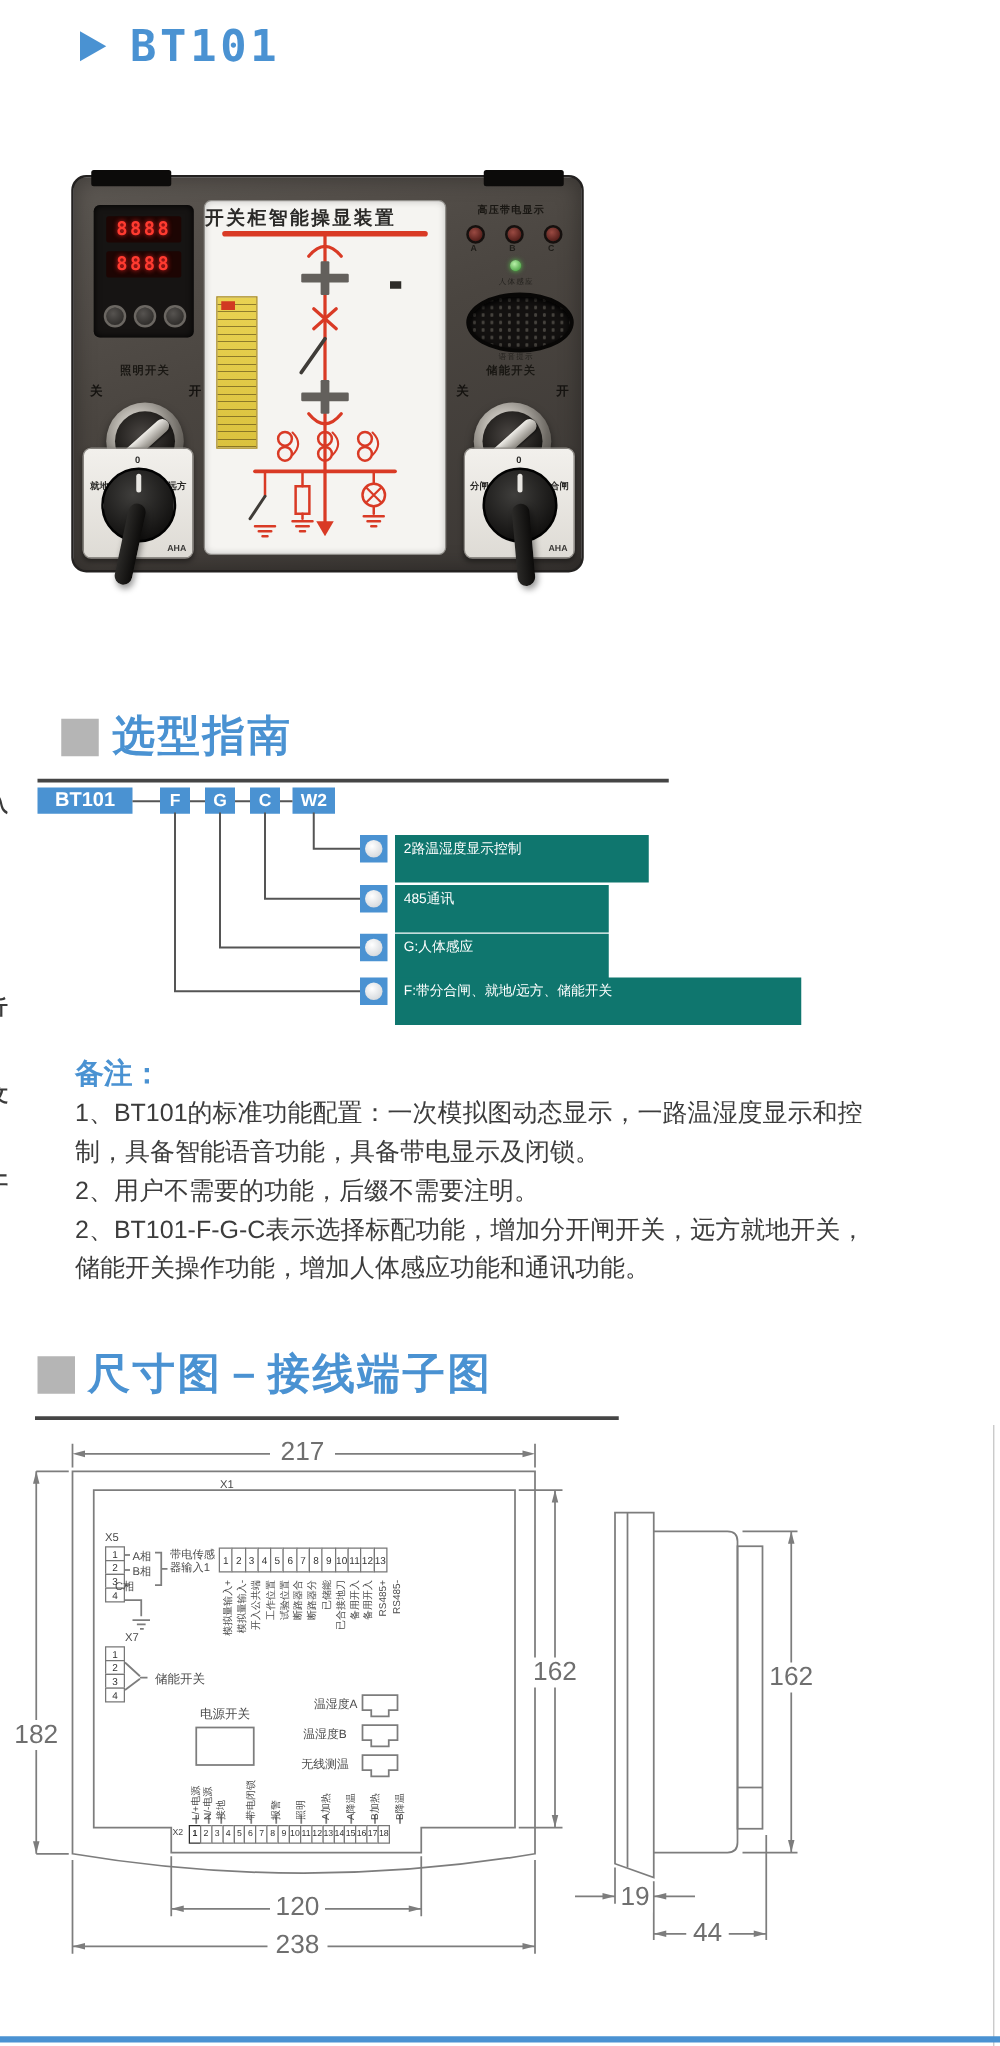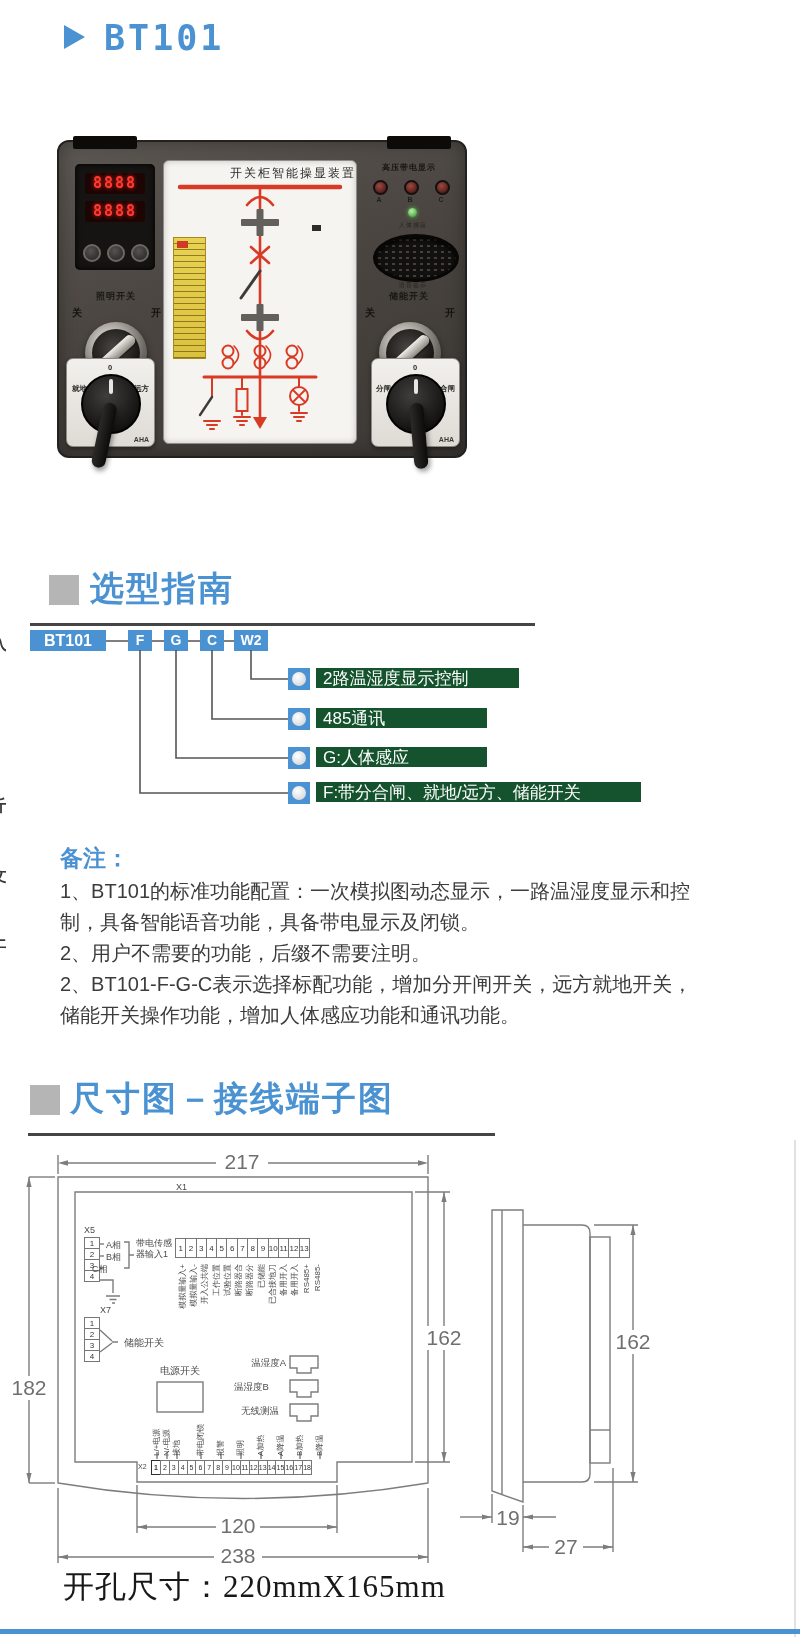--- a/index.html
+++ b/index.html
@@ -33,22 +33,22 @@
   .knob{position:absolute;width:62px;height:62px;border-radius:50%;
         background:radial-gradient(circle at 40% 35%,#efede9 0%,#b8b4ad 30%,#6e6a64 62%,#3a3733 100%);
         box-shadow:0 4px 7px rgba(0,0,0,.55)}
   .knob::before{content:"";position:absolute;inset:7px;border-radius:50%;
         background:radial-gradient(circle at 45% 40%,#4a4643,#171513 70%)}
   .knob::after{content:"";position:absolute;left:50%;top:50%;width:48px;height:11px;border-radius:6px;
         background:linear-gradient(180deg,#f0eee9,#8d8982);transform:translate(-50%,-50%) rotate(-42deg);
         box-shadow:0 1px 2px rgba(0,0,0,.6)}
   .mimic{position:absolute;left:104px;top:18px;width:192px;height:282px;background:#f5f4f1;
          border:1px solid #8f8d89;border-radius:6px;box-shadow:inset 0 0 6px rgba(0,0,0,.2)}
-  .mimic-title{position:absolute;left:0;top:4px;width:100%;text-align:right;font-size:12px;
-               font-weight:normal;letter-spacing:2px;color:#2b2a28}
+  .mimic-title{position:absolute;left:0;top:4px;width:100%;text-align:left;font-size:15px;
+               font-weight:bold;letter-spacing:2px;color:#2b2a28}
   .sticker{position:absolute;left:9px;top:76px;width:31px;height:120px;border:1px solid #a8891c;
            background:repeating-linear-gradient(180deg,rgba(70,55,15,0) 0 5px,rgba(70,55,15,.55) 5px 6px),
                       linear-gradient(#e9d252,#dbc23e)}
   .sticker::before{content:"";position:absolute;left:3px;top:3px;width:11px;height:7px;background:#d13a22}
   .pled{position:absolute;width:11px;height:11px;border-radius:50%;
         background:radial-gradient(circle at 40% 35%,#9a4a42,#3c0f0c);border:2px solid #15100e}
   .phase-lab{position:absolute;font-size:7px;font-weight:bold;color:#201e1a;width:14px;text-align:center}
   .gled{position:absolute;width:9px;height:9px;border-radius:50%;
         background:radial-gradient(circle at 40% 35%,#b8f0a8,#2e8f2a);box-shadow:0 0 4px #55c24a}
   .tinylab{position:absolute;font-size:6px;color:#24221e;text-align:center;letter-spacing:1px}
@@ -73,21 +73,21 @@
   .sq{position:absolute;width:30px;height:30px;background:#b5b5b5}
   .sec-title{position:absolute;font-size:34px;font-weight:bold;color:#4a92d2;letter-spacing:2px;white-space:nowrap}
   .divider{position:absolute;height:3px;background:#454545}
 
   
   .codebox{position:absolute;background:#4a92d2;color:#fff;text-align:center;height:21px;
            line-height:21px;font-weight:bold}
   .optrow-bullet{position:absolute;width:22px;height:22px;background:#4a92d2}
   .optrow-bullet::after{content:"";position:absolute;left:4px;top:4px;width:14px;height:14px;border-radius:50%;
            background:radial-gradient(circle at 40% 35%,#ffffff,#c9ced3)}
-  .optbar{position:absolute;height:20px;background:#14532d;color:#fff;font-size:17px;line-height:22px;
+  .optbar{position:absolute;height:38px;background:#0f766e;color:#fff;font-size:11px;line-height:22px;
           padding-left:7px;overflow:hidden;white-space:nowrap}
 
   
   .notes-title{position:absolute;left:60px;top:843px;font-size:23px;font-weight:bold;color:#4a92d2}
   .notes{position:absolute;left:60px;top:876px;width:648px;font-size:20px;color:#3c3c3c;line-height:31px}
   .notes p{margin:0}
 
   
   .dimtxt{position:absolute;font-size:21px;color:#6f6f6f;background:#fff;text-align:center;line-height:24px}
   .dwg-lab{position:absolute;font-size:9px;color:#4a4a4a;white-space:nowrap}
@@ -337,21 +337,21 @@
     </g>
   </svg>
 
   <div class="dimtxt" style="left:216px;top:1150px;width:52px">217</div>
   <div class="dimtxt" style="left:8px;top:1376px;width:42px">182</div>
   <div class="dimtxt" style="left:423px;top:1326px;width:42px">162</div>
   <div class="dimtxt" style="left:216px;top:1514px;width:44px">120</div>
   <div class="dimtxt" style="left:214px;top:1544px;width:48px">238</div>
   <div class="dimtxt" style="left:612px;top:1330px;width:42px">162</div>
   <div class="dimtxt" style="left:494px;top:1506px;width:28px">19</div>
-  <div class="dimtxt" style="left:549px;top:1535px;width:34px">27</div>
+  <div class="dimtxt" style="left:549px;top:1535px;width:34px">44</div>
 
   <div class="dwg-lab" style="left:84px;top:1225px">X5</div>
   <div class="tblock" style="left:84px;top:1238px">
       <div class="cell">1</div>
       <div class="cell">2</div>
       <div class="cell">3</div>
       <div class="cell">4</div>
     </div>
   <div class="dwg-lab" style="left:106px;top:1239px">A相</div>
   <div class="dwg-lab" style="left:106px;top:1251px">B相</div>
@@ -392,21 +392,21 @@
   <div class="tblock" style="left:84px;top:1318px">
       <div class="cell">1</div>
       <div class="cell">2</div>
       <div class="cell">3</div>
       <div class="cell">4</div>
     </div>
   <div class="dwg-lab" style="left:124px;top:1336px;font-size:10px">储能开关</div>
 
   <div class="dwg-lab" style="left:152px;top:1364px;width:56px;text-align:center;font-size:10px">电源开关</div>
   <div class="dwg-lab" style="left:234px;top:1357px;width:52px;text-align:right;font-size:9.5px">温湿度A</div>
-  <div class="dwg-lab" style="left:234px;top:1381px;width:52px;text-align:left;font-size:9.5px">温湿度B</div>
+  <div class="dwg-lab" style="left:234px;top:1381px;width:52px;text-align:center;font-size:9.5px">温湿度B</div>
   <div class="dwg-lab" style="left:234px;top:1405px;width:52px;text-align:center;font-size:9.5px">无线测温</div>
 
   <div class="dwg-lab" style="left:138px;top:1463px;font-size:7px">X2</div>
   <div class="strip x2-strip" style="left:152px;top:1460px">
       <div class="cell">1</div>
       <div class="cell">2</div>
       <div class="cell">3</div>
       <div class="cell">4</div>
       <div class="cell">5</div>
       <div class="cell">6</div>
@@ -427,16 +427,15 @@
   <div class="vtext x2lab" style="left:162px;top:1456px">N/-电源</div>
   <div class="vtext x2lab" style="left:172px;top:1456px">接地</div>
   <div class="vtext x2lab" style="left:196px;top:1456px">带电闭锁</div>
   <div class="vtext x2lab" style="left:216px;top:1456px">报警</div>
   <div class="vtext x2lab" style="left:236px;top:1456px">照明</div>
   <div class="vtext x2lab" style="left:256px;top:1456px">A加热</div>
   <div class="vtext x2lab" style="left:276px;top:1456px">A降温</div>
   <div class="vtext x2lab" style="left:295px;top:1456px">B加热</div>
   <div class="vtext x2lab" style="left:315px;top:1456px">B降温</div>
 
-  <div class="cutout">开孔尺寸：220mmX165mm</div>
 
   <div class="bottom-bar"></div>
 </div>
 
 </body></html>

